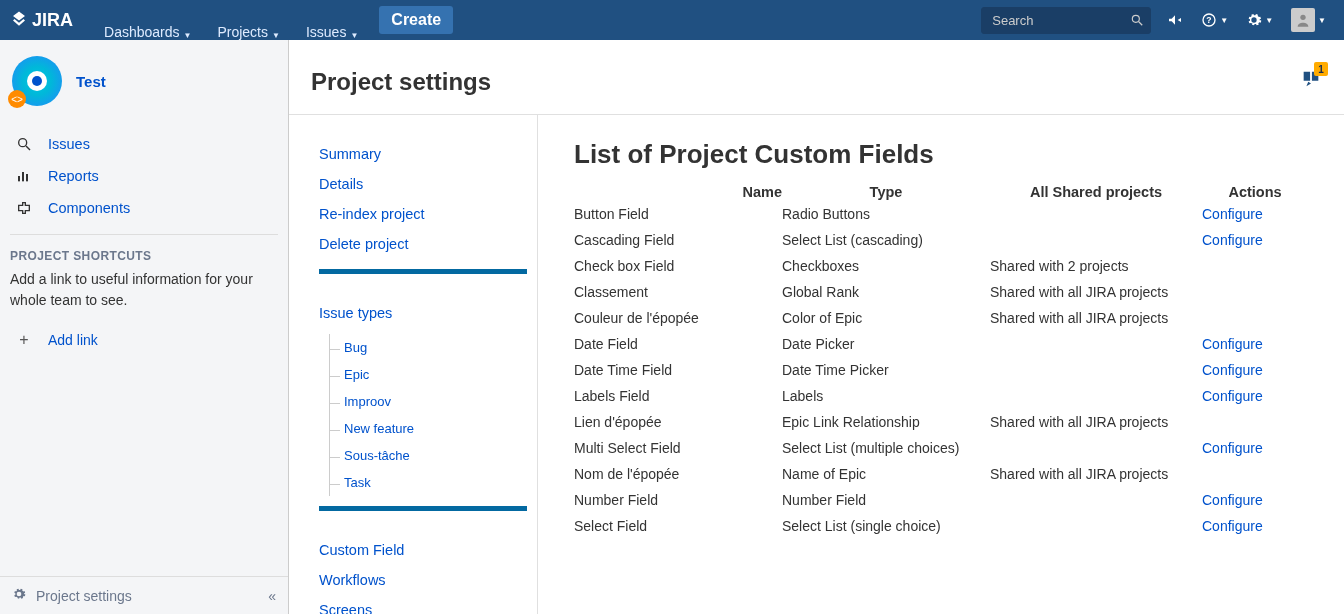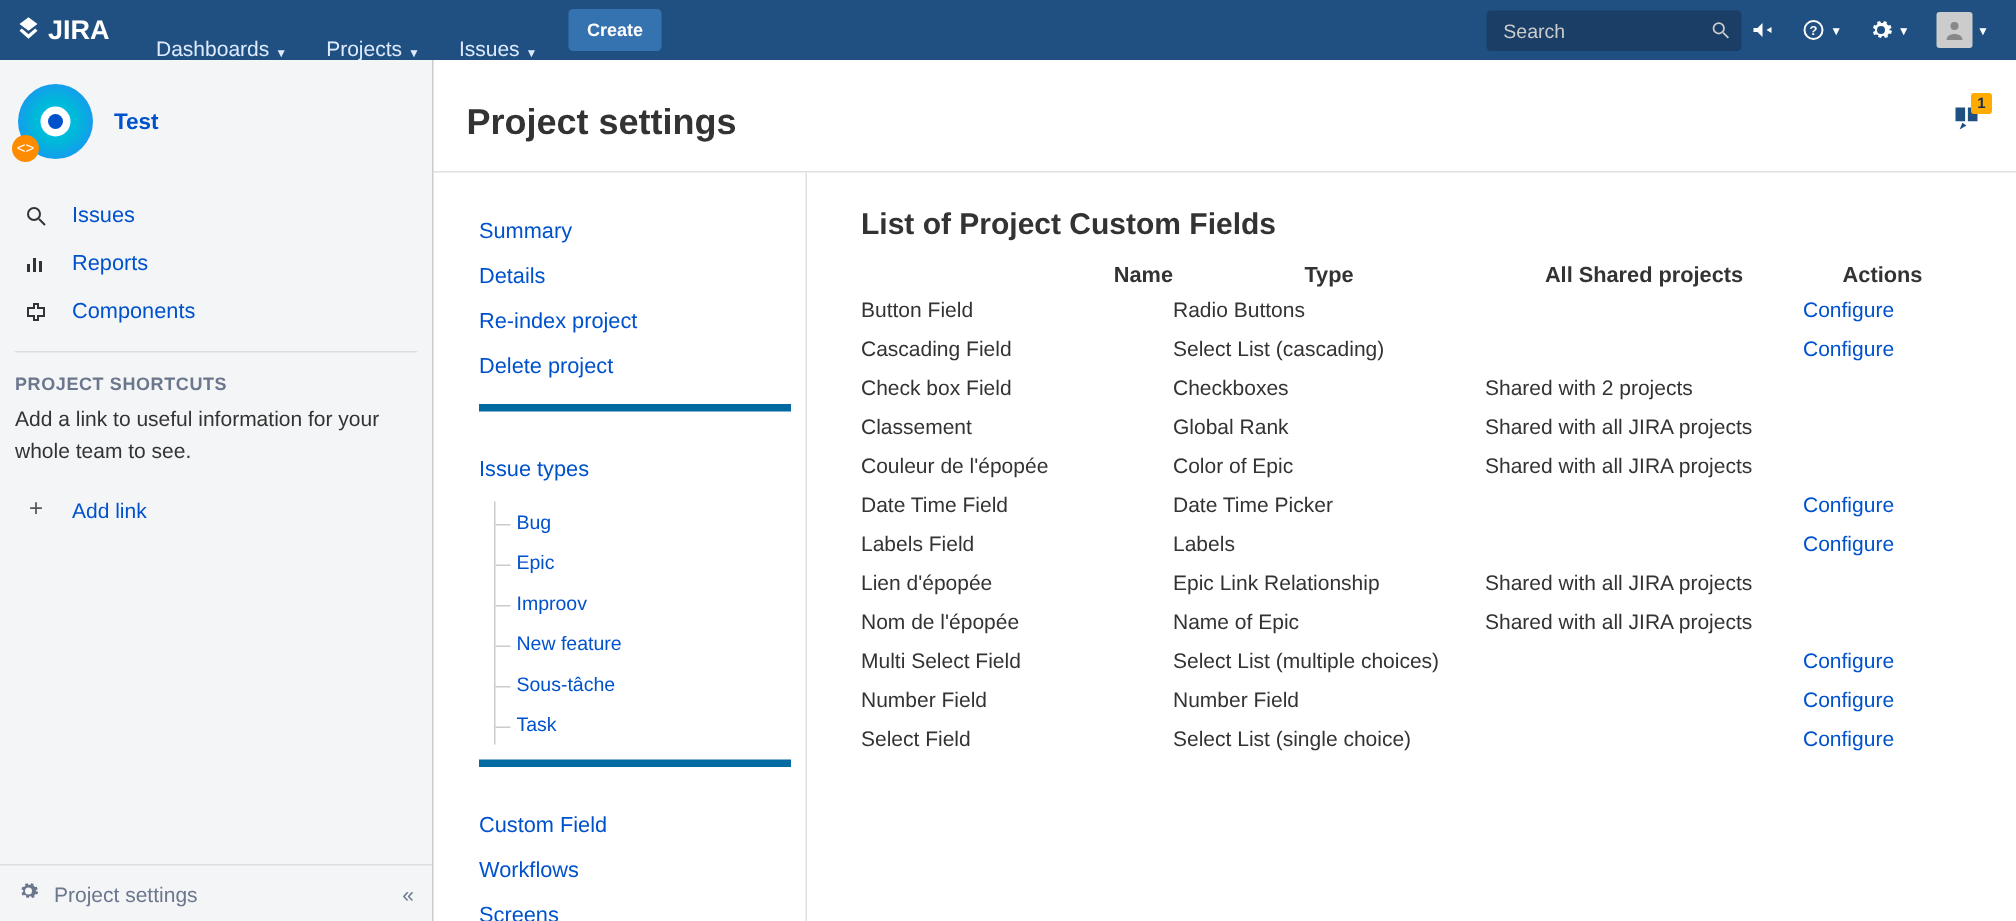--- a/index.html
+++ b/index.html
@@ -6,23 +6,23 @@
   body { font-family: Arial, Helvetica, sans-serif; font-size: 14px; color: #333; background: #fff; width: 1344px; height: 614px; overflow: hidden; }
   a { text-decoration: none; }
 
   
   .topnav { background: #205081; height: 40px; display: flex; align-items: center; color: #fff; padding: 0 10px; }
   .logo { display: flex; align-items: flex-start; gap: 4px; font-weight: bold; font-size: 18px; margin-right: 18px; }
   .logo svg { display:block; }
   .navlinks { display: flex; align-items: center; gap: 0; }
   .navlink { padding: 0 13px; height: 40px; display: flex; align-items: flex-end; gap: 4px; color: #deebff; font-size: 14px; cursor: pointer; }
   .navlink .caret { font-size: 8px; }
-  .create-btn { background: #3572b0; color: #fff; padding: 6px 12px; border-radius: 3px; font-weight: bold; font-size: 12px; cursor: pointer; display:flex; align-items:center; height:28px; margin-left:8px;}
+  .create-btn { background: #3572b0; color: #fff; padding: 6px 12px; border-radius: 3px; font-weight: bold; font-size: 16px; cursor: pointer; display:flex; align-items:center; height:28px; margin-left:8px;}
   .nav-spacer { flex: 1; }
-  .search-wrap { position: relative; margin-right: 0; }
+  .search-wrap { position: relative; margin-right: 10px; }
   .search-input { background: #1a3e66; border: 1px solid #1a3e66; color: #ccc; padding: 5px 28px 5px 10px; width: 170px; border-radius: 3px; font-size: 13px; }
   .search-input::placeholder { color: #ccc; }
   .search-icon-nav { position: absolute; right: 7px; top: 6px; color: #ccc; }
   .nav-icons { display: flex; align-items: center; gap: 18px; padding: 0 8px 0 6px; }
   .nav-icon { color: #fff; cursor: pointer; display:flex; align-items:center; gap:3px;}
   .nav-icon .caret { font-size: 8px; }
   .avatar-box { width: 24px; height: 24px; background: #ccc; display: flex; align-items: center; justify-content: center; border-radius: 2px; }
   .avatar-box svg { fill: #888; }
 
   
@@ -60,21 +60,21 @@
   
   .settings-nav { width: 249px; border-right: 1px solid #e0e0e0; padding: 24px 10px 10px 30px; overflow-y:auto;}
   .settings-nav .set-link { display:block; color:#0052cc; padding: 7px 0; font-size:14.5px; cursor:pointer; }
   .settings-nav .section-div { border-top:5px solid #0369a1; margin: 10px 0; padding-top:24px;}
   .issue-types-tree { margin-left: 10px; border-left: 1px solid #ccc; padding-left: 0; margin-top:6px; margin-bottom:10px;}
   .issue-types-tree .tree-item { position:relative; padding: 6px 0 6px 14px; color:#0052cc; cursor:pointer; font-size:13px;}
   .issue-types-tree .tree-item::before { content:''; position:absolute; left:0; top:15px; width:10px; height:1px; background:#ccc; }
 
   
   .table-area { flex:1; padding: 24px 36px 10px 36px; overflow-y:auto;}
-  .table-area h2 { font-size: 20px; font-weight:600; margin-bottom: 14px; color:#333;}
+  .table-area h2 { font-size: 26px; font-weight:600; margin-bottom: 14px; color:#333;}
   table.fields { width: 100%; border-collapse: collapse; font-size: 14px; }
   table.fields th { text-align: center; font-weight: bold; padding-bottom: 1px; font-size:14.5px;}
   table.fields th.name-h { text-align:right; width:208px;}
   table.fields th.type-h { text-align:center; width:208px;}
   table.fields th.shared-h { text-align:center; width:212px;}
   table.fields th.actions-h { text-align:center; }
   table.fields td { padding: 5px 0; vertical-align: top; color:#333;}
   table.fields td.action-c { text-align:left;}
   table.fields td.action-c a { color:#0052cc; cursor:pointer;}
   
@@ -277,50 +277,56 @@
                 <td>Shared with all JIRA projects</td>
                 <td class="action-c"></td>
               </tr>
               <tr>
                 <td>Couleur de l'épopée</td>
                 <td>Color of Epic</td>
                 <td>Shared with all JIRA projects</td>
                 <td class="action-c"></td>
               </tr>
               <tr>
+                <td>Date Field</td>
+                <td>Date Picker</td>
+                <td></td>
+                <td class="action-c"><a>Configure</a></td>
+              </tr>
+              <tr>
                 <td>Date Time Field</td>
                 <td>Date Time Picker</td>
                 <td></td>
                 <td class="action-c"><a>Configure</a></td>
               </tr>
               <tr>
                 <td>Labels Field</td>
                 <td>Labels</td>
                 <td></td>
                 <td class="action-c"><a>Configure</a></td>
               </tr>
               <tr>
                 <td>Lien d'épopée</td>
                 <td>Epic Link Relationship</td>
                 <td>Shared with all JIRA projects</td>
                 <td class="action-c"></td>
               </tr>
               <tr>
+                <td>Multi Select Field</td>
+                <td>Select List (multiple choices)</td>
+                <td></td>
+                <td class="action-c"><a>Configure</a></td>
+              </tr>
+              <tr>
                 <td>Nom de l'épopée</td>
                 <td>Name of Epic</td>
                 <td>Shared with all JIRA projects</td>
                 <td class="action-c"></td>
               </tr>
               <tr>
-                <td>Multi Select Field</td>
-                <td>Select List (multiple choices)</td>
-                <td></td>
-                <td class="action-c"><a>Configure</a></td>
-              </tr>
-              <tr>
                 <td>Number Field</td>
                 <td>Number Field</td>
                 <td></td>
                 <td class="action-c"><a>Configure</a></td>
               </tr>
               <tr>
                 <td>Select Field</td>
                 <td>Select List (single choice)</td>
                 <td></td>
                 <td class="action-c"><a>Configure</a></td>

